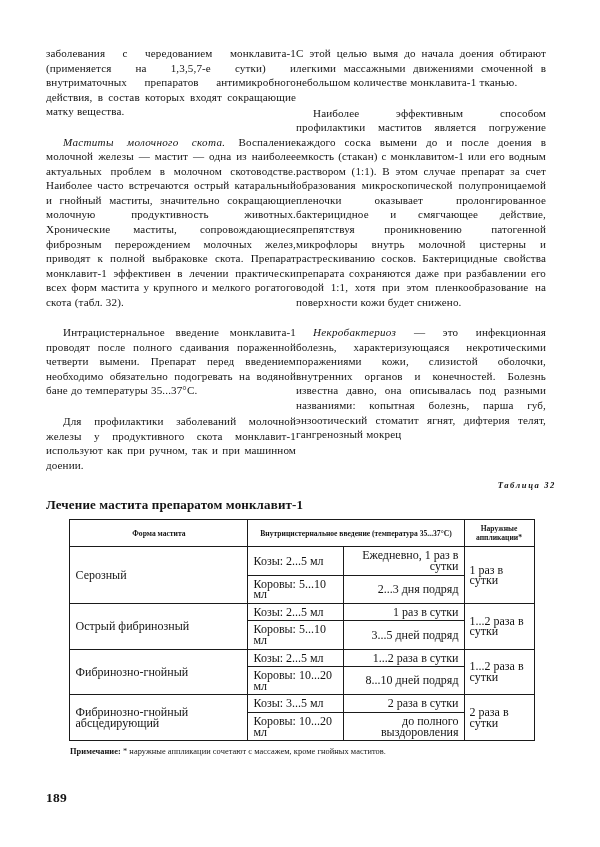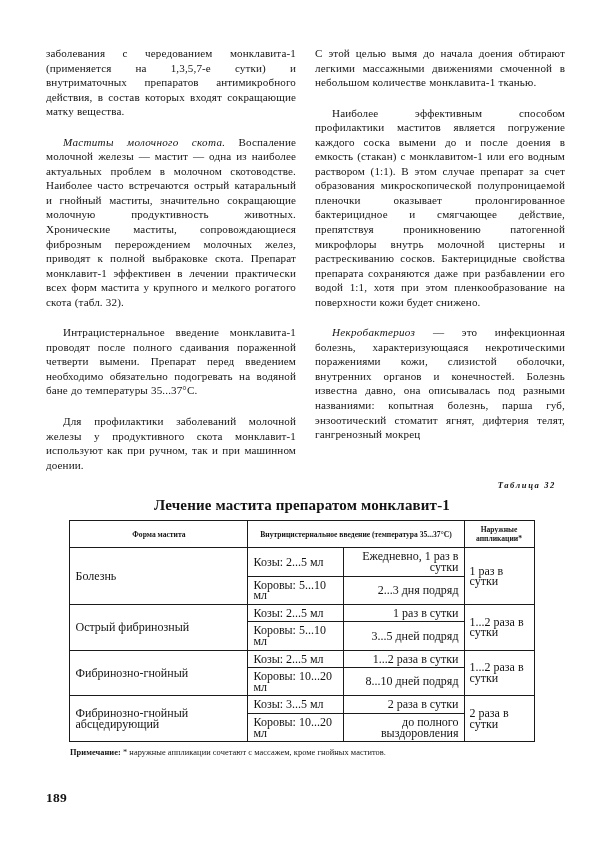--- a/index.html
+++ b/index.html
@@ -21,21 +21,20 @@
     left: 0; top: 0;
     width: 600px;
     height: 847px;
     box-sizing: border-box;
     padding: 46px 40px 0 46px;
   }
 
   
   .columns {
     display: flex;
-    gap: 19px;
     align-items: flex-start;
   }
   .col {
     width: 250px;
     flex: 0 0 250px;
   }
   .col p {
     margin: 0;
     font-size: 11.1px;
     line-height: 14.55px;
@@ -60,22 +59,21 @@
     font-style: italic;
     font-weight: bold;
     font-size: 8.6px;
     letter-spacing: 1.6px;
     text-align: right;
     padding-right: 2px;
     margin-bottom: 7px;
   }
   .tbl-title {
     font-weight: bold;
-    font-size: 15px;
-    text-align: center;
+    font-size: 13px;
     letter-spacing: 0.15px;
     margin-bottom: 6px;
   }
 
   table.mastitis {
     border-collapse: collapse;
     width: 464px;
     margin: 0 auto;
     table-layout: fixed;
   }
@@ -174,21 +172,21 @@
       <thead>
         <tr>
           <th rowspan="1">Форма мастита</th>
           <th colspan="2">Внутрицистернальное введение (температура 35...37°С)</th>
           <th>Наружные аппликации*</th>
         </tr>
       </thead>
       <tbody>
 
         <tr>
-          <td class="form-cell" rowspan="2">Болезнь</td>
+          <td class="form-cell" rowspan="2">Серозный</td>
           <td class="dose-cell">Козы: 2...5 мл</td>
           <td class="freq-cell">Ежедневно, 1 раз в сутки</td>
           <td class="appl-cell" rowspan="2">1 раз в сутки</td>
         </tr>
         <tr>
           <td class="dose-cell">Коровы: 5...10 мл</td>
           <td class="freq-cell">2...3 дня подряд</td>
         </tr>
 
         <tr>

